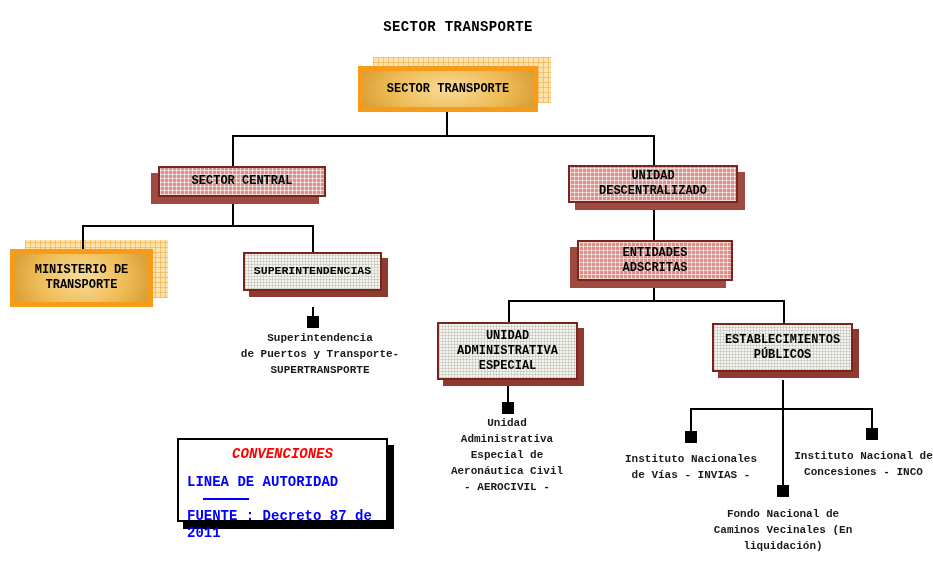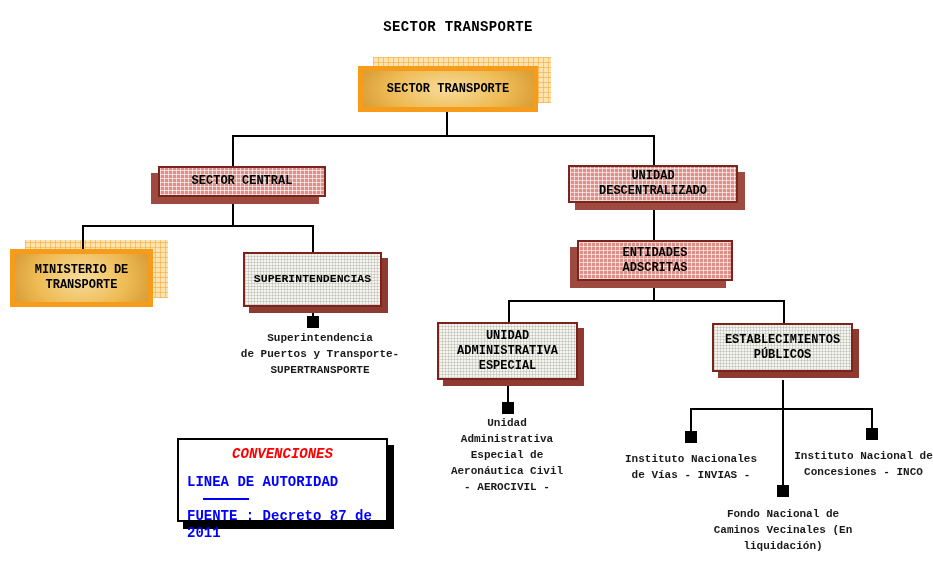--- a/index.html
+++ b/index.html
@@ -131,21 +131,21 @@
     <span class="ml">UNIDAD
 DESCENTRALIZADO</span>
   </div>
 
   <div class="orange-shadow" style="left:25px;top:240px;width:143px;height:58px;"></div>
   <div class="node orange" style="left:10px;top:249px;width:143px;height:58px;">
     <span class="ml">MINISTERIO DE
 TRANSPORTE</span>
   </div>
 
-  <div class="node white" style="left:243px;top:252px;width:139px;height:55px;font-size:11.5px;">
+  <div class="node white" style="left:243px;top:252px;width:139px;height:39px;font-size:11.5px;">
     <span class="ml">SUPERINTENDENCIAS</span>
   </div>
 
   <div class="node pink shadow-left" style="left:577px;top:240px;width:156px;height:41px;">
     <span class="ml">ENTIDADES
 ADSCRITAS</span>
   </div>
 
   <div class="node white" style="left:437px;top:322px;width:141px;height:58px;">
     <span class="ml">UNIDAD

